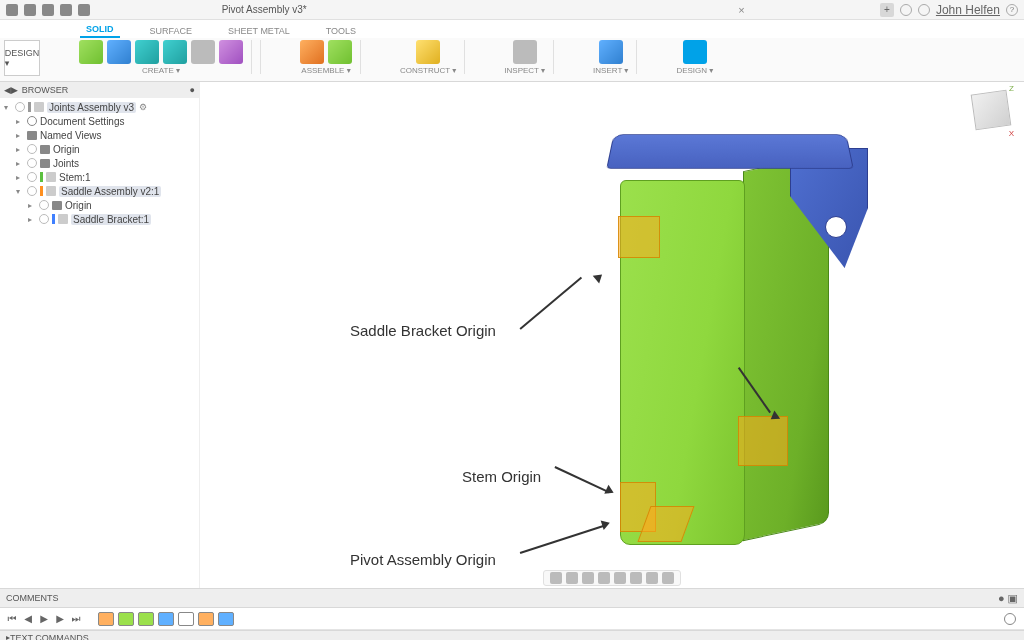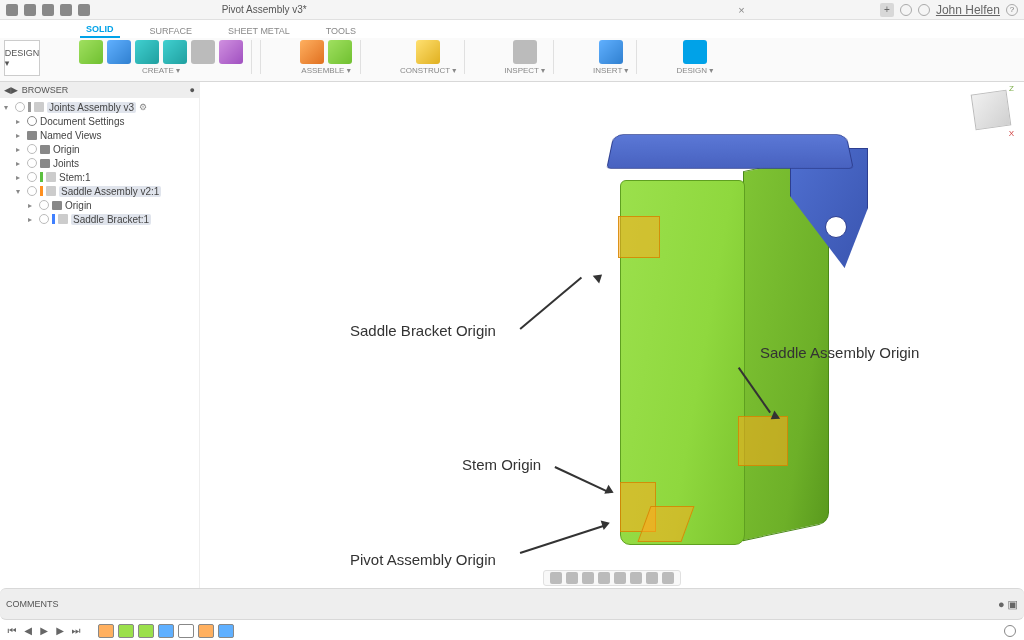--- a/index.html
+++ b/index.html
@@ -81,21 +81,21 @@
 
   .annot { position:absolute; font-size:15px; color:#333; }
   .arrow-line { position:absolute; background:#333; height:1.5px; transform-origin:left center; }
   .arrow-head { position:absolute; width:0; height:0; border-left:8px solid #333; border-top:5px solid transparent; border-bottom:5px solid transparent; }
 
   
   .navbar { position:absolute; bottom:2px; left:50%; transform:translateX(-50%); height:16px; background:#f8f8f8; border:1px solid #e0e0e0; border-radius:3px; display:flex; align-items:center; gap:4px; padding: 0 6px; }
   .navbar .nb { width:12px; height:12px; background:#bbb; border-radius:2px; }
 
   
-  .comments-bar { height:32px; background:#eeeeee; border-top:1px solid #d8d8d8; border-bottom:1px solid #d8d8d8; font-size:9px; color:#555; display:flex; align-items:center; padding:0 6px; position:relative;border-radius:6px;}
+  .comments-bar { height:20px; background:#eeeeee; border-top:1px solid #d8d8d8; border-bottom:1px solid #d8d8d8; font-size:9px; color:#555; display:flex; align-items:center; padding:0 6px; position:relative;}
   .comments-bar .dots { position:absolute; right:6px; font-size:11px; color:#666; }
   .timeline { height:22px; background:#fff; display:flex; align-items:center; gap:4px; padding:0 6px; border-bottom:1px solid #e4e4e4; position:relative;}
   .timeline .tb { width:12px; height:12px; color:#666; font-size:10px; display:flex; align-items:center; justify-content:center;}
   .timeline .chip { width:16px; height:14px; border:1px solid #888; border-radius:2px; }
   .timeline .chip.org { background:#ffb060; }
   .timeline .chip.grn { background:#9be04c; }
   .timeline .chip.blu { background:#60b0ff; }
   .timeline .gear-r { position:absolute; right:8px; width:12px; height:12px; border:1px solid #888; border-radius:50%; }
   .textcmd-bar { height:14px; background:#eeeeee; border-top:1px solid #d8d8d8; font-size:9px; color:#555; display:flex; align-items:center; padding:0 6px; }
 </style>
@@ -271,25 +271,24 @@
 
     <div class="origin-plane p1"></div>
     <div class="origin-plane p2"></div>
     <div class="origin-plane p3"></div>
     <div class="origin-plane p4"></div>
 
     <div class="annot" style="left:150px; top:240px;">Saddle Bracket Origin</div>
     <div class="arrow-line" style="left:320px; top:246px; width:80px; transform:rotate(-40deg);"></div>
     <div class="arrow-head" style="left:395px; top:190px; transform:rotate(-40deg);"></div>
 
-    <div class="annot" style="left:560px; top:262px;">Saddle Assembly Origin</div>
     <div class="arrow-line" style="left:570px; top:330px; width:55px; transform:rotate(-125deg);"></div>
     <div class="arrow-head" style="left:570px; top:330px; transform:rotate(145deg);"></div>
 
-    <div class="annot" style="left:262px; top:374px;">Stem Origin</div>
+    <div class="annot" style="left:262px; top:386px;">Stem Origin</div>
     <div class="arrow-line" style="left:355px; top:384px; width:60px; transform:rotate(25deg);"></div>
     <div class="arrow-head" style="left:406px; top:404px; transform:rotate(25deg);"></div>
 
     <div class="annot" style="left:150px; top:469px;">Pivot Assembly Origin</div>
     <div class="arrow-line" style="left:320px; top:470px; width:90px; transform:rotate(-18deg);"></div>
     <div class="arrow-head" style="left:402px; top:437px; transform:rotate(-18deg);"></div>
 
     <div class="navbar">
       <div class="nb"></div>
       <div class="nb"></div>

